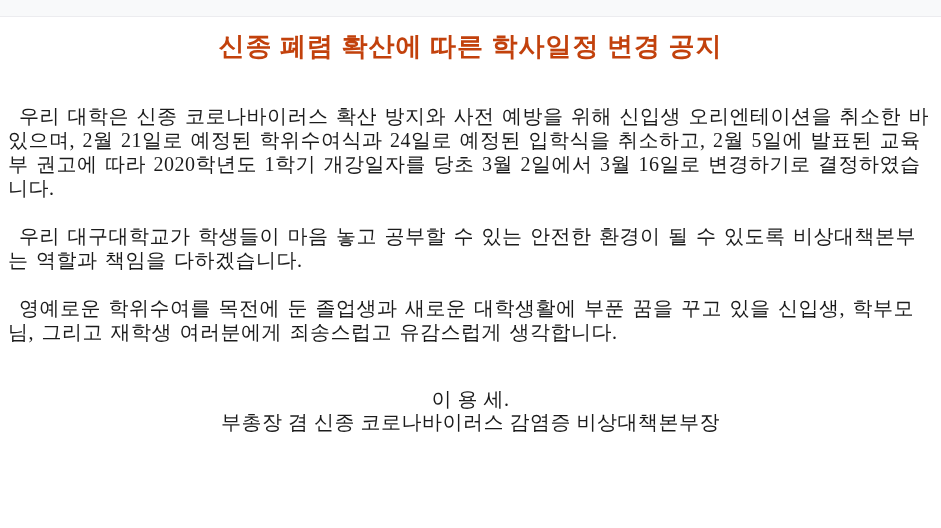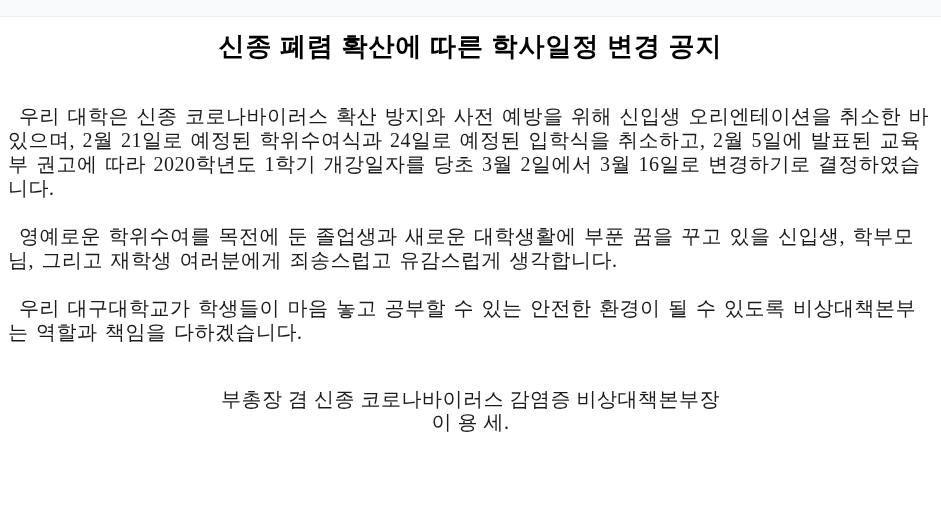--- a/index.html
+++ b/index.html
@@ -24,21 +24,21 @@
   .notice {
     padding: 6px 8px 0 8px;
     box-sizing: border-box;
   }
   .title {
     font-size: 26px;
     font-weight: bold;
     text-align: center;
     margin: 6px 0 0 0;
     letter-spacing: 1px;
-    color: #000000;
+    color: #c2410c;
   }
   .body-text {
     margin-top: 40px;
   }
   .para {
     font-size: 20px;
     line-height: 24px;
     margin: 6px 0 24px 0;
     text-indent: 11px;
     letter-spacing: 0.5px;
@@ -60,22 +60,22 @@
 <body>
 
 <div class="top-bar"></div>
 
 <div class="notice">
 
   <h1 class="title">신종 폐렴 확산에 따른 학사일정 변경 공지</h1>
 
   <div class="body-text">
     <p class="para">우리 대학은 신종 코로나바이러스 확산 방지와 사전 예방을 위해 신입생 오리엔테이션을 취소한 바 있으며, 2월 21일로 예정된 학위수여식과 24일로 예정된 입학식을 취소하고, 2월 5일에 발표된 교육부 권고에 따라 2020학년도 1학기 개강일자를 당초 3월 2일에서 3월 16일로 변경하기로 결정하였습니다.</p>
+    <p class="para">우리 대구대학교가 학생들이 마음 놓고 공부할 수 있는 안전한 환경이 될 수 있도록 비상대책본부는 역할과 책임을 다하겠습니다.</p>
     <p class="para">영예로운 학위수여를 목전에 둔 졸업생과 새로운 대학생활에 부푼 꿈을 꾸고 있을 신입생, 학부모님, 그리고 재학생 여러분에게 죄송스럽고 유감스럽게 생각합니다.</p>
-    <p class="para">우리 대구대학교가 학생들이 마음 놓고 공부할 수 있는 안전한 환경이 될 수 있도록 비상대책본부는 역할과 책임을 다하겠습니다.</p>
   </div>
 
   <div class="signature">
+    <p>이 용 세.</p>
     <p>부총장 겸 신종 코로나바이러스 감염증 비상대책본부장</p>
-    <p>이 용 세.</p>
   </div>
 
 </div>
 
 </body></html>

